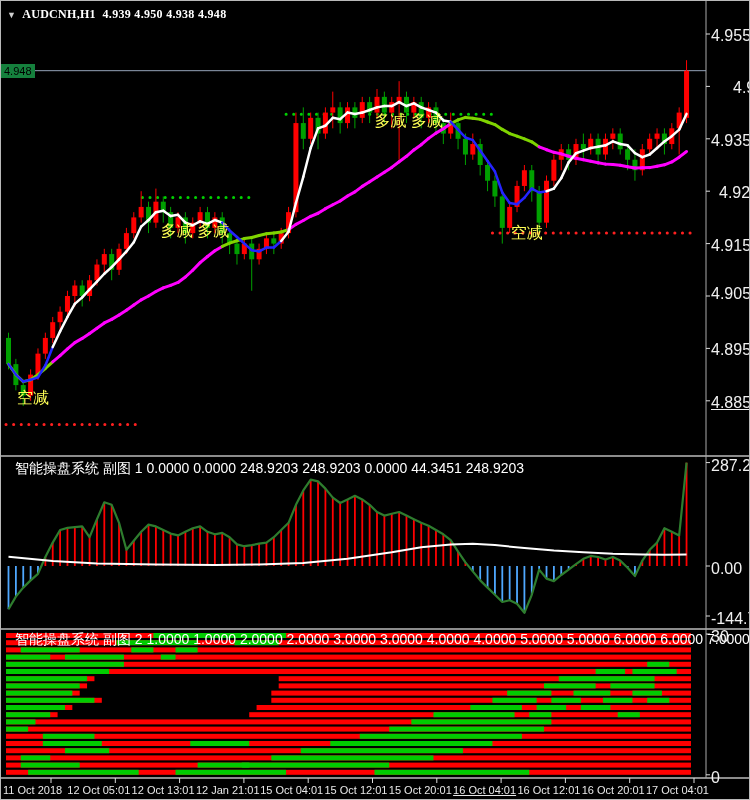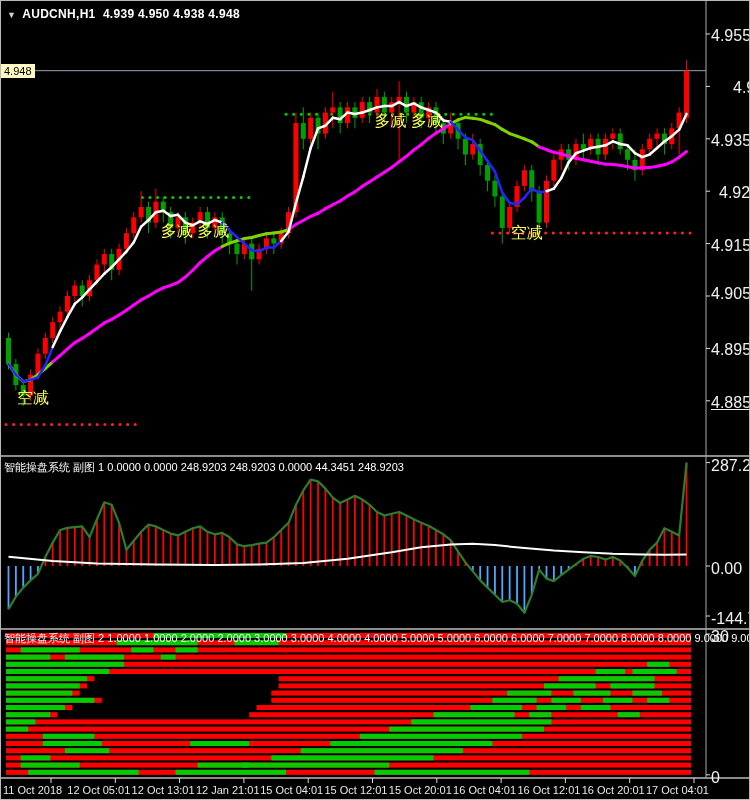--- a/index.html
+++ b/index.html
@@ -1,24 +1,24 @@
 <!DOCTYPE html>
 <html><head>
 <meta charset="utf-8">
 <style>
   html,body{margin:0;padding:0;background:#000;}
   #window{position:relative;width:748px;height:798px;background:#000;border:1px solid #b9b9b9;
           font-family:"Liberation Sans",sans-serif;overflow:hidden;}
   svg{position:absolute;left:0;top:0;}
   .ovl{position:absolute;color:#e8e8e8;font-size:11px;white-space:nowrap;}
-  #title-bar{left:6px;top:6px;color:#fff;font-size:12px;font-weight:bold;letter-spacing:.3px;}
+  #title-bar{left:6px;top:6px;color:#fff;font-size:12px;font-weight:bold;letter-spacing:.3px;font-family:Liberation Serif, serif;}
   #title-bar .dd{font-size:9px;color:#cfcfcf;margin-right:6px;cursor:pointer;}
-  .pane-header{left:3px;color:#fff;font-size:11px;}
+  .pane-header{left:14px;color:#fff;font-size:14px;}
   .axis-label{position:absolute;left:710px;color:#f0f0f0;font-size:16px;}
-  .price-tag{position:absolute;left:707px;background:#fef9c3;color:#000;font-size:11px;padding:0 3px;line-height:14px;}
+  .price-tag{position:absolute;left:707px;background:#15803d;color:#000;font-size:11px;padding:0 3px;line-height:14px;}
   .time-label{position:absolute;top:783px;color:#e8e8e8;font-size:11px;}
 </style>
 </head>
 <body>
 
 <div id="window">
   <svg id="plot" width="748" height="798">
       <line x1="0" y1="455" x2="748" y2="455" stroke="#8c8c8c" stroke-width="2"></line>
       <line x1="0" y1="628" x2="748" y2="628" stroke="#8c8c8c" stroke-width="2"></line>
       <line x1="0" y1="777" x2="748" y2="777" stroke="#8c8c8c" stroke-width="2"></line>
@@ -626,18 +626,18 @@
       <div class="axis-label" style="left: 710px; top: 609px;">-144.7493</div>
       <div class="axis-label" style="left: 710px; top: 627px;">30</div>
       <div class="axis-label" style="left: 710px; top: 767.8px;">0</div>
       <div class="time-label" style="left: 2px; top: 783px;">11 Oct 2018</div>
       <div class="time-label" style="left: 66.3px; top: 783px;">12 Oct 05:01</div>
       <div class="time-label" style="left: 130.6px; top: 783px;">12 Oct 13:01</div>
       <div class="time-label" style="left: 194.9px; top: 783px;">12 Jan 21:01</div>
       <div class="time-label" style="left: 259.2px; top: 783px;">15 Oct 04:01</div>
       <div class="time-label" style="left: 323.5px; top: 783px;">15 Oct 12:01</div>
       <div class="time-label" style="left: 387.8px; top: 783px;">15 Oct 20:01</div>
-      <div class="time-label" style="left: 452.1px; top: 783px;">16 Oct 04:01</div>
+      <div class="time-label" style="left: 452.1px; top: 783px; text-decoration: underline;">16 Oct 04:01</div>
       <div class="time-label" style="left: 516.4px; top: 783px;">16 Oct 12:01</div>
       <div class="time-label" style="left: 580.7px; top: 783px;">16 Oct 20:01</div>
       <div class="time-label" style="left: 645px; top: 783px; text-align: right;">17 Oct 04:01</div>
     </div>
 </div>
 
 </body></html>

